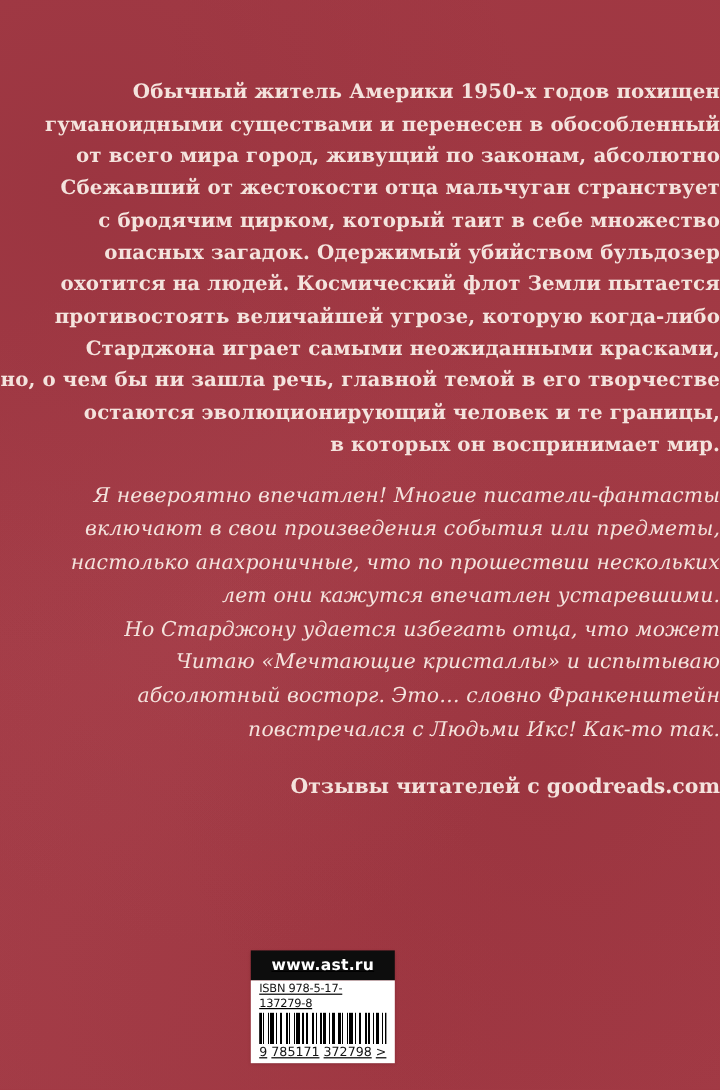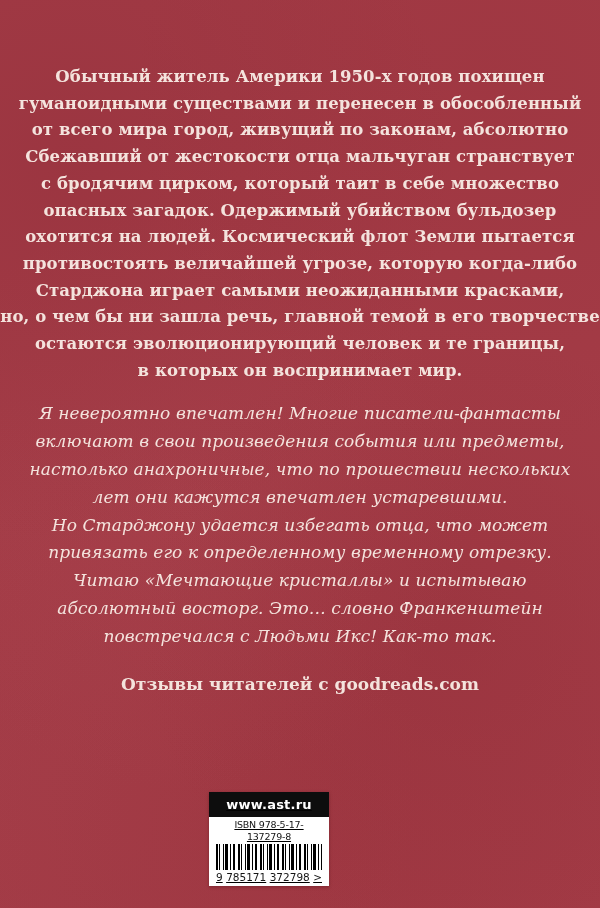--- a/index.html
+++ b/index.html
@@ -9,21 +9,21 @@
     background-image:
       radial-gradient(circle at 12% 18%, rgba(138,40,52,.30), transparent 42%),
       radial-gradient(circle at 82% 10%, rgba(150,45,55,.28), transparent 38%),
       radial-gradient(circle at 30% 55%, rgba(178,80,90,.18), transparent 45%),
       radial-gradient(circle at 75% 70%, rgba(140,42,52,.25), transparent 40%),
       radial-gradient(circle at 50% 92%, rgba(148,46,56,.30), transparent 50%),
       radial-gradient(circle at 8% 85%, rgba(176,78,88,.15), transparent 40%);
     font-family:"DejaVu Serif", serif;
   }
   .page{position:absolute;inset:0;}
-  .textcol{position:absolute;left:0;right:0;top:0;text-align:center;color:#f4e3dd;}
+  .textcol{position:absolute;left:0;right:0;top:0;text-align:right;color:#f4e3dd;}
   .line{white-space:nowrap;}
   .annotation{
     margin-top:64px;
     font-weight:bold;
     font-size:16.5px;
     line-height:26.7px;
     letter-spacing:.1px;
   }
   .quote{
     font-style:italic;
@@ -44,21 +44,21 @@
     text-decoration:underline;
   }
   .bc-header{
     height:25px;background:#0d0d0d;color:#fff;
     font-family:"DejaVu Sans", sans-serif;font-weight:bold;font-size:13px;
     line-height:25px;text-align:center;letter-spacing:.2px;
   }
   .bc-body{background:#ffffff;padding:2px 7px 3px;}
   .bc-isbn{
     font-family:"DejaVu Sans", sans-serif;font-size:9.5px;letter-spacing:-0.2px;
-    color:#141414;text-align:center;line-height:12px;
+    color:#141414;text-align:left;line-height:12px;
   }
   .bc-bars{
     height:26px;margin-top:1px;background-color:#fff;
     background-image:repeating-linear-gradient(90deg,
       #000 0 2px,#fff 2px 3px,#000 3px 4px,#fff 4px 7px,
       #000 7px 8px,#fff 8px 9px,#000 9px 12px,#fff 12px 14px,
       #000 14px 15px,#fff 15px 17px,#000 17px 19px,#fff 19px 22px);
   }
   .bc-digits{
     display:flex;justify-content:space-between;align-items:baseline;
@@ -87,21 +87,20 @@
       <div class="line">остаются эволюционирующий человек и те границы,</div>
       <div class="line">в которых он воспринимает мир.</div>
     </div>
 
     <div class="quote quote-1">
       <div class="line">Я невероятно впечатлен! Многие писатели-фантасты</div>
       <div class="line">включают в свои произведения события или предметы,</div>
       <div class="line">настолько анахроничные, что по прошествии нескольких</div>
       <div class="line">лет они кажутся впечатлен устаревшими.</div>
       <div class="line">Но Старджону удается избегать отца, что может</div>
-      <div class="line">привязать его к определенному временному отрезку.</div>
     </div>
 
     <div class="quote quote-2">
       <div class="line">Читаю «Мечтающие кристаллы» и испытываю</div>
       <div class="line">абсолютный восторг. Это… словно Франкенштейн</div>
       <div class="line">повстречался с Людьми Икс! Как-то так.</div>
     </div>
 
     <div class="attribution">Отзывы читателей с goodreads.com</div>
 

